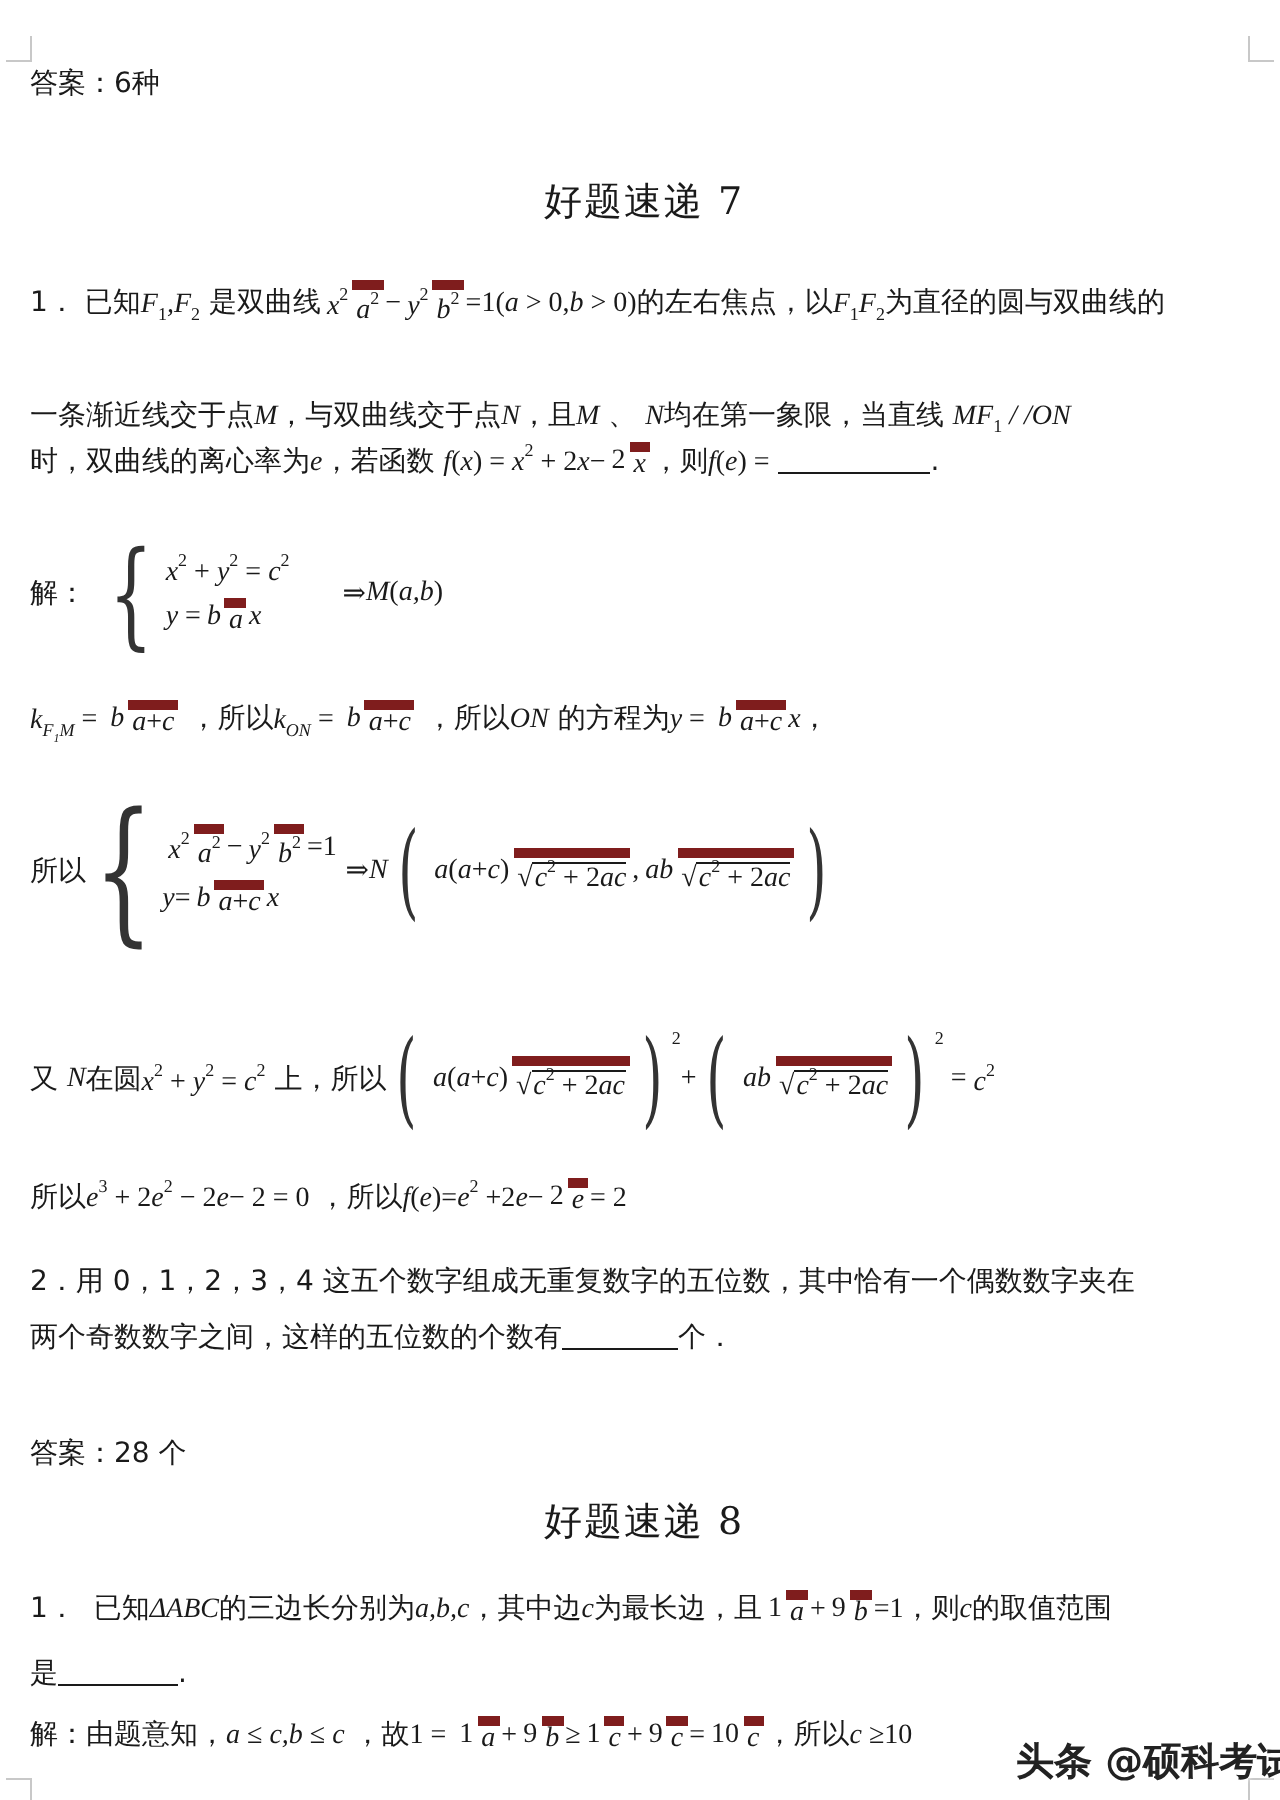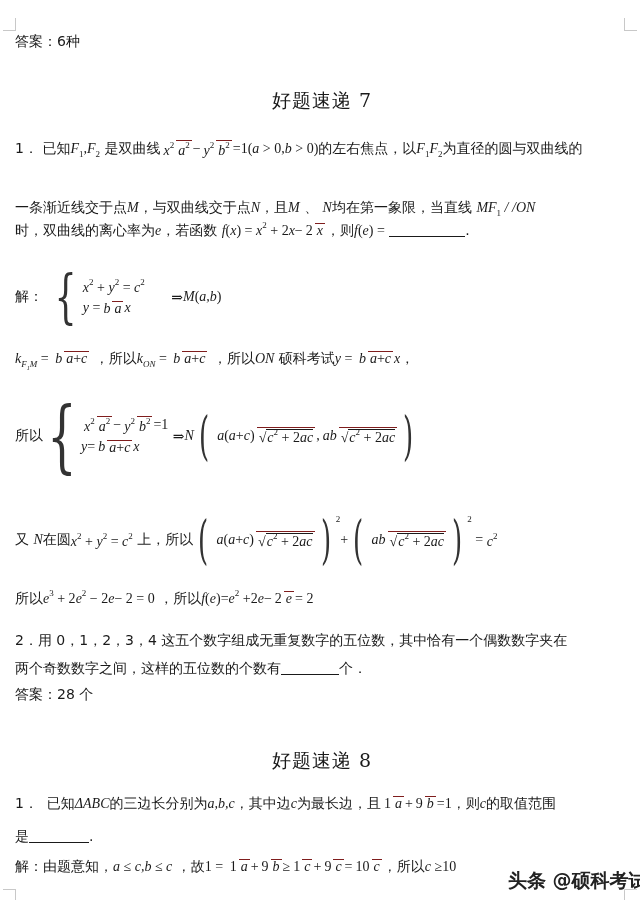--- a/index.html
+++ b/index.html
@@ -5,21 +5,21 @@
   html, body { margin:0; padding:0; background:#ffffff; }
   body { width:640px; height:900px; position:relative; overflow:hidden;
          font-family: "DejaVu Sans", "Liberation Sans", sans-serif; color:#1a1a1a; font-size:14px; }
   .m { font-family: "Liberation Serif", "DejaVu Serif", serif; font-style:italic; }
   .r { font-family: "Liberation Serif", "DejaVu Serif", serif; font-style:normal; }
   .abs { position:absolute; white-space:nowrap; }
   .corner { position:absolute; border-color:#c8c8c8; border-style:solid; width:12px; height:12px; }
   .title { font-size:19px; font-family: "DejaVu Serif", serif; letter-spacing:1px; }
   .frac { display:inline-flex; flex-direction:row; align-items:center; vertical-align:middle; line-height:1.05; margin:0 1px; font-size:14px; }
   .frac .n { padding:0 2px; }
-  .frac .d { border-top:1px solid #7f1d1d; padding:0 2px; }
+  .frac .d { border-top:5px solid #7f1d1d; padding:0 2px; }
   .sup { font-size:9px; vertical-align:7px; }
   .sub { font-size:9px; vertical-align:-4px; }
   .blank { display:inline-block; border-bottom:1.2px solid #1a1a1a; vertical-align:-2px; height:12px; }
   .brace { display:inline-block; font-family:"DejaVu Serif", serif; font-weight:200; color:#333; vertical-align:middle; transform:scaleX(0.6); }
   .sys { display:inline-flex; flex-direction:column; vertical-align:middle; }
   .paren { display:inline-block; font-family:"DejaVu Serif", serif; font-weight:200; vertical-align:middle; transform:scaleX(0.5); color:#333; }
   .sqrt { border-top:1px solid #1a1a1a; padding-left:1px; }
   .watermark { font-family:"DejaVu Sans", sans-serif; font-weight:bold; color:#222; font-size:19px;
                text-shadow: 0 0 2px #fff, 0 0 3px #fff; }
 </style>
@@ -76,21 +76,21 @@
 <div class="abs" style="left:15px;top:350px;">
   <span class="m">k<span class="sub">F<sub style="font-size:6px;">1</sub>M</span></span><span class="r"> = </span><span class="frac m">
       <span class="n">b</span>
       <span class="d">a<span class="r">+</span>c</span>
     </span>
   <span>，所以</span><span class="m">k<span class="sub">ON</span></span><span class="r"> = </span><span class="frac m">
       <span class="n">b</span>
       <span class="d">a<span class="r">+</span>c</span>
     </span>
   <span>，所以</span><span class="m">ON</span>
-  <span>硕科考试</span><span class="m">y</span><span class="r"> = </span><span class="frac m">
+  <span>的方程为</span><span class="m">y</span><span class="r"> = </span><span class="frac m">
       <span class="n">b</span>
       <span class="d">a<span class="r">+</span>c</span>
     </span><span class="m">x</span><span>，</span>
 </div>
 
 <div class="abs" style="left:15px;top:397px;">
   <span style="vertical-align:middle;">所以</span><span class="brace" style="font-size:78px;line-height:78px;margin-left:-6px;">{</span>
   <span class="sys" style="margin-left:-10px;">
     <span><span class="frac m">
           <span class="n">x<span class="sup r">2</span></span>
@@ -129,21 +129,21 @@
   <span>，所以</span><span class="m">f</span><span class="r">(</span><span class="m">e</span><span class="r">)=</span><span class="m">e</span><span class="sup r">2</span><span class="r"> +2</span><span class="m">e</span><span class="r">−</span><span class="frac">
       <span class="n r">2</span>
       <span class="d m">e</span>
     </span><span class="r">= 2</span>
 </div>
 
 <div class="abs" style="left:15px;top:632px;">2．用 0，1，2，3，4 这五个数字组成无重复数字的五位数，其中恰有一个偶数数字夹在</div>
 <div class="abs" style="left:15px;top:660px;">
   <span>两个奇数数字之间，这样的五位数的个数有</span><span class="blank" style="width:58px;"></span><span>个．</span>
 </div>
-<div class="abs" style="left:15px;top:686px;">答案：28 个</div>
+<div class="abs" style="left:15px;top:718px;">答案：28 个</div>
 
 <div class="abs title" style="left:272px;top:748px;">好题速递 8</div>
 
 <div class="abs" style="left:15px;top:795px;">
   <span>1．</span>&nbsp;&nbsp;<span>已知</span><span class="m">ΔABC</span><span>的三边长分别为</span><span class="m">a,b,c</span><span>，其中边</span><span class="m">c</span><span>为最长边，且</span><span class="frac">
       <span class="n r">1</span>
       <span class="d m">a</span>
     </span><span class="r">+</span><span class="frac">
       <span class="n r">9</span>
       <span class="d m">b</span>

